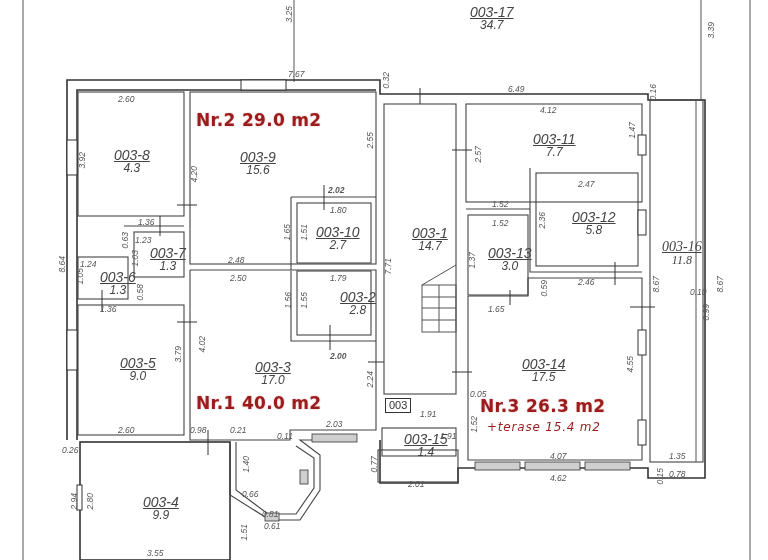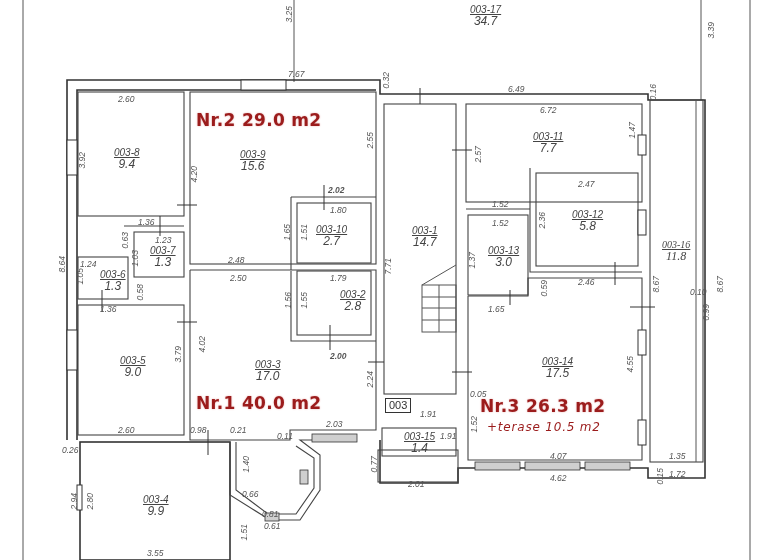--- a/index.html
+++ b/index.html
@@ -4,21 +4,21 @@
 <style>
   html, body { margin:0; padding:0; background:#ffffff; }
   body { width:768px; height:560px; position:relative; overflow:hidden; font-family:"Liberation Sans", sans-serif; }
   #plan { position:absolute; left:0; top:0; width:768px; height:560px; }
   .wall { fill:none; stroke:#333333; stroke-width:1.6; }
   .wall2 { fill:none; stroke:#444444; stroke-width:1.1; }
   .thin { fill:none; stroke:#555555; stroke-width:1; }
   .win { fill:#ffffff; stroke:#333333; stroke-width:1; }
   .win-fill { fill:#cfcfcf; stroke:#333333; stroke-width:0.8; }
   .lbl { position:absolute; color:#444444; text-align:center; line-height:1; white-space:nowrap; font-family:"Liberation Sans", sans-serif; }
-  .room-id { font-size:10px; text-decoration:underline; font-style:italic; }
+  .room-id { font-size:14px; text-decoration:underline; font-style:italic; }
   .room-area { font-size:12px; font-style:italic; }
   .dim { position:absolute; font-size:8.5px; color:#555555; font-style:italic; white-space:nowrap; line-height:1; font-family:"Liberation Sans", sans-serif; }
   .dim.v { transform:rotate(-90deg); transform-origin:center center; }
   .unit { position:absolute; font-weight:bold; color:#9b1c1c; font-size:17px; white-space:nowrap; line-height:1; font-family:"DejaVu Sans", sans-serif; text-shadow:0 0 2px #e8b0b0; letter-spacing:0.3px; }
   .terrace { position:absolute; color:#9b1c1c; font-style:italic; font-size:12px; white-space:nowrap; line-height:1; font-family:"DejaVu Sans", sans-serif; letter-spacing:0.8px; }
   .tag { position:absolute; border:1.5px solid #333; background:#fff; font-size:11px; color:#333; padding:1px 3px; line-height:1; font-family:"Liberation Sans", sans-serif; }
   .room-box { position:absolute; }
 </style>
 </head>
 <body>
@@ -126,21 +126,21 @@
     <line class="thin" x1="439" y1="285" x2="439" y2="332"></line>
   </g>
 </svg>
 
 <div class="lbl room-box" style="left:470px;top:5px;">
   <div class="room-id">003-17</div>
   <div class="room-area">34.7</div>
 </div>
 <div class="lbl room-box" style="left:114px;top:148px;">
   <div class="room-id">003-8</div>
-  <div class="room-area">9.4</div>
+  <div class="room-area">4.3</div>
 </div>
 <div class="lbl room-box" style="left:240px;top:150px;">
   <div class="room-id">003-9</div>
   <div class="room-area">15.6</div>
 </div>
 <div class="lbl room-box" style="left:316px;top:225px;">
   <div class="room-id">003-10</div>
   <div class="room-area">2.7</div>
 </div>
 <div class="lbl room-box" style="left:150px;top:246px;">
@@ -176,58 +176,58 @@
   <div class="room-area">5.8</div>
 </div>
 <div class="lbl room-box" style="left:488px;top:246px;">
   <div class="room-id">003-13</div>
   <div class="room-area">3.0</div>
 </div>
 <div class="lbl room-box" style="left:662px;top:240px;font-family:Liberation Serif, serif;">
   <div class="room-id">003-16</div>
   <div class="room-area">11.8</div>
 </div>
-<div class="lbl room-box" style="left:542px;top:357px;">
+<div class="lbl room-box" style="left:522px;top:357px;">
   <div class="room-id">003-14</div>
   <div class="room-area">17.5</div>
 </div>
 <div class="lbl room-box" style="left:404px;top:432px;">
   <div class="room-id">003-15</div>
   <div class="room-area">1.4</div>
 </div>
 <div class="lbl room-box" style="left:143px;top:495px;">
   <div class="room-id">003-4</div>
   <div class="room-area">9.9</div>
 </div>
 
 <div class="tag" style="left:385px;top:398px;">003</div>
 
 <div class="unit" style="left:196px;top:112px;">Nr.2 29.0 m2</div>
 <div class="unit" style="left:196px;top:395px;">Nr.1 40.0 m2</div>
 <div class="unit" style="left:480px;top:398px;">Nr.3 26.3 m2</div>
-<div class="terrace" style="left:487px;top:421px;">+terase 10.5 m2</div>
+<div class="terrace" style="left:487px;top:421px;">+terase 15.4 m2</div>
 
 <div class="dim v" style="left:281px;top:10px;">3.25</div>
 <div class="dim" style="left:288px;top:70px;">7.67</div>
 <div class="dim v" style="left:378px;top:76px;">0.32</div>
 <div class="dim" style="left:508px;top:85px;">6.49</div>
 <div class="dim v" style="left:645px;top:88px;">0.16</div>
 <div class="dim v" style="left:703px;top:26px;">3.39</div>
 <div class="dim" style="left:118px;top:95px;">2.60</div>
 <div class="dim v" style="left:362px;top:136px;">2.55</div>
-<div class="dim" style="left:540px;top:106px;">6.72</div>
+<div class="dim" style="left:540px;top:106px;">4.12</div>
 <div class="dim v" style="left:624px;top:126px;">1.47</div>
 <div class="dim v" style="left:470px;top:150px;">2.57</div>
 <div class="dim v" style="left:74px;top:156px;">3.92</div>
 <div class="dim v" style="left:186px;top:170px;">4.20</div>
 <div class="dim" style="left:328px;top:186px;font-weight:bold;">2.02</div>
 <div class="dim" style="left:330px;top:206px;">1.80</div>
 <div class="dim" style="left:578px;top:180px;">2.47</div>
 <div class="dim" style="left:138px;top:218px;">1.36</div>
-<div class="dim" style="left:135px;top:236px;padding-left:20px;">1.23</div>
+<div class="dim" style="left:135px;top:236px;">1.23</div>
 <div class="dim v" style="left:117px;top:236px;">0.63</div>
 <div class="dim v" style="left:279px;top:228px;">1.65</div>
 <div class="dim v" style="left:296px;top:228px;">1.51</div>
 <div class="dim" style="left:492px;top:200px;">1.52</div>
 <div class="dim" style="left:492px;top:219px;">1.52</div>
 <div class="dim v" style="left:534px;top:216px;">2.36</div>
 <div class="dim v" style="left:127px;top:254px;">1.03</div>
 <div class="dim" style="left:80px;top:260px;">1.24</div>
 <div class="dim v" style="left:72px;top:272px;">1.05</div>
 <div class="dim v" style="left:54px;top:260px;">8.64</div>
@@ -261,21 +261,21 @@
 <div class="dim" style="left:440px;top:432px;">1.91</div>
 <div class="dim" style="left:470px;top:390px;">0.05</div>
 <div class="dim v" style="left:466px;top:420px;">1.52</div>
 <div class="dim" style="left:62px;top:446px;">0.26</div>
 <div class="dim v" style="left:238px;top:460px;">1.40</div>
 <div class="dim v" style="left:366px;top:460px;">0.77</div>
 <div class="dim" style="left:408px;top:480px;">2.01</div>
 <div class="dim" style="left:550px;top:452px;">4.07</div>
 <div class="dim" style="left:550px;top:474px;">4.62</div>
 <div class="dim" style="left:669px;top:452px;">1.35</div>
-<div class="dim" style="left:669px;top:470px;">1.72</div>
+<div class="dim" style="left:669px;top:470px;">0.78</div>
 <div class="dim v" style="left:652px;top:472px;">0.15</div>
 <div class="dim v" style="left:66px;top:497px;">2.94</div>
 <div class="dim v" style="left:82px;top:497px;">2.80</div>
 <div class="dim" style="left:242px;top:490px;">0.66</div>
 <div class="dim" style="left:262px;top:510px;">0.81</div>
 <div class="dim" style="left:264px;top:522px;">0.61</div>
 <div class="dim v" style="left:236px;top:528px;">1.51</div>
 <div class="dim" style="left:147px;top:549px;">3.55</div>
 
 </body></html>

